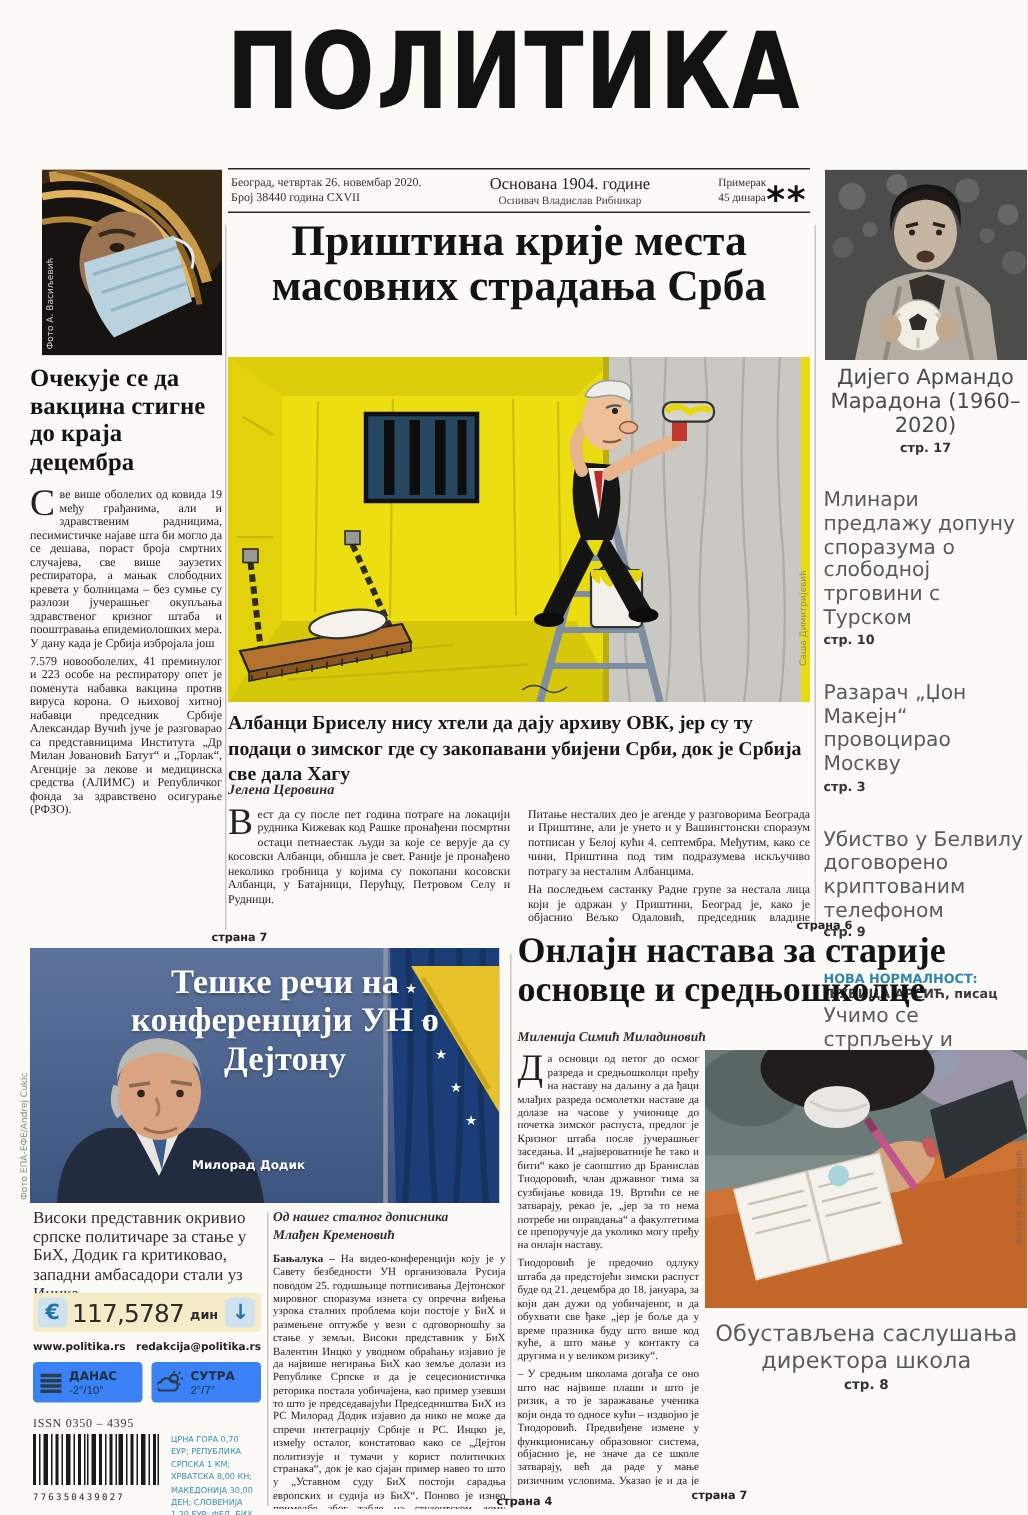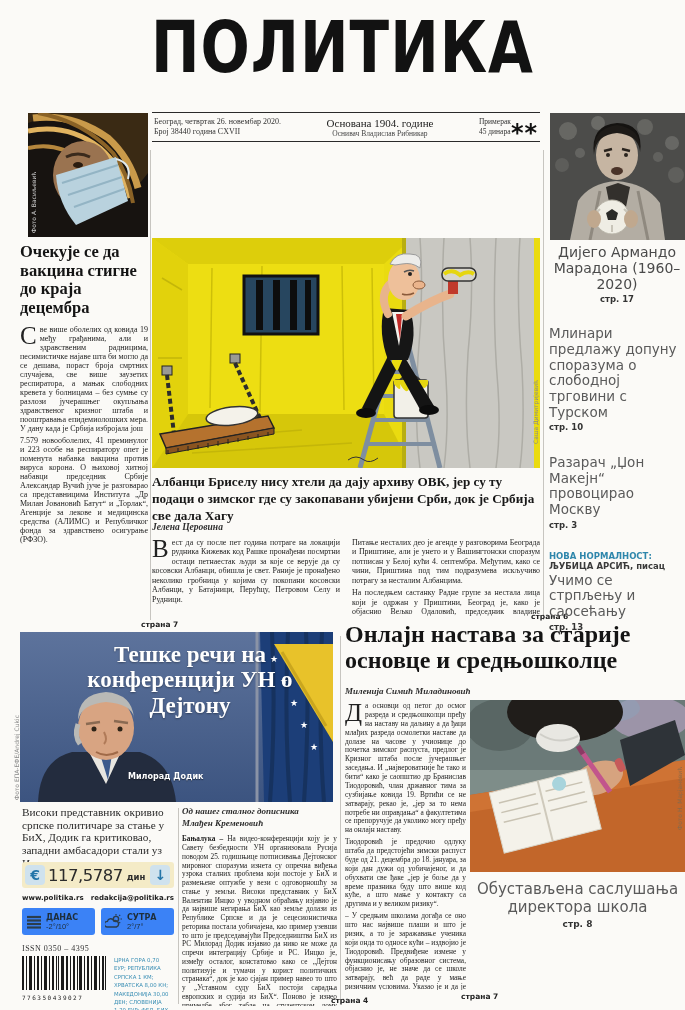--- a/index.html
+++ b/index.html
@@ -139,20 +139,21 @@
   </div>
 
   <div id="vaccine" class="abs">
     <h2>Очекује се да вакцина стигне до краја децембра</h2>
     <p class="body-txt dc">Све више оболелих од ковида 19 међу грађанима, али и здравственим радницима, песимистичке најаве шта би могло да се дешава, пораст броја смртних случајева, све више заузетих респиратора, а мањак слободних кревета у болницама – без сумње су разлози јучерашњег окупљања здравственог кризног штаба и пооштравања епидемиолошких мера. У дану када је Србија избројала још</p>
     <p class="body-txt">7.579 новооболелих, 41 преминулог и 223 особе на респиратору опет је поменута набавка вакцина против вируса корона. О њиховој хитној набавци председник Србије Александар Вучић јуче је разговарао са представницима Института „Др Милан Јовановић Батут“ и „Торлак“, Агенције за лекове и медицинска средства (АЛИМС) и Републичког фонда за здравствено осигурање (РФЗО).</p>
 
   </div>
   <div class="pageref pr-abs" style="left:110px;top:620px;">страна 7</div>
 
+  <div id="lead-headline" class="abs">Приштина крије места масовних страдања Срба</div>
 
   <div class="photo" style="left:152px;top:238px;width:388px;height:230px;">
     <svg width="388" height="230" viewBox="0 0 388 230">
 
       <rect width="388" height="230" fill="#eadb10"></rect>
       <polygon points="0,0 260,0 232,26 36,26" fill="#ddce0b"></polygon>
       <polygon points="0,0 36,26 36,176 0,230" fill="#e2d20c"></polygon>
       <polygon points="36,176 232,176 260,230 0,230" fill="#d6c70a"></polygon>
       <rect x="36" y="26" width="196" height="150" fill="#edde12"></rect>
       <path d="M60,30 L58,170 M110,28 L108,174 M190,28 L192,172 M220,30 L222,172" stroke="#cdbf09" stroke-width="1.5" fill="none"></path>
@@ -264,20 +265,24 @@
     <div class="sb-caption">Дијего Армандо Марадона (1960–2020)</div>
     <div class="sb-page">стр. 17</div>
 
     <div class="sb-item">
       <span>Млинари предлажу допуну споразума о слободној трговини с Турском</span>
       <span class="pg">стр. 10</span>
     </div>
     <div class="sb-item">
       <span>Разарач „Џон Макејн“ провоцирао Москву</span>
       <span class="pg">стр. 3</span>
+    </div>
+    <div class="sb-item">
+      <span>Убиство у Белвилу договорено криптованим телефоном</span>
+      <span class="pg">стр. 9</span>
     </div>
 
     <div class="sb-kicker">НОВА НОРМАЛНОСТ:</div>
     <div class="sb-author">ЉУБИЦА АРСИЋ, писац</div>
     <div class="sb-item" style="margin-top:2px;">
       <span>Учимо се стрпљењу и саосећању</span>
       <span class="pg">стр. 13</span>
     </div>
   </div>
 

